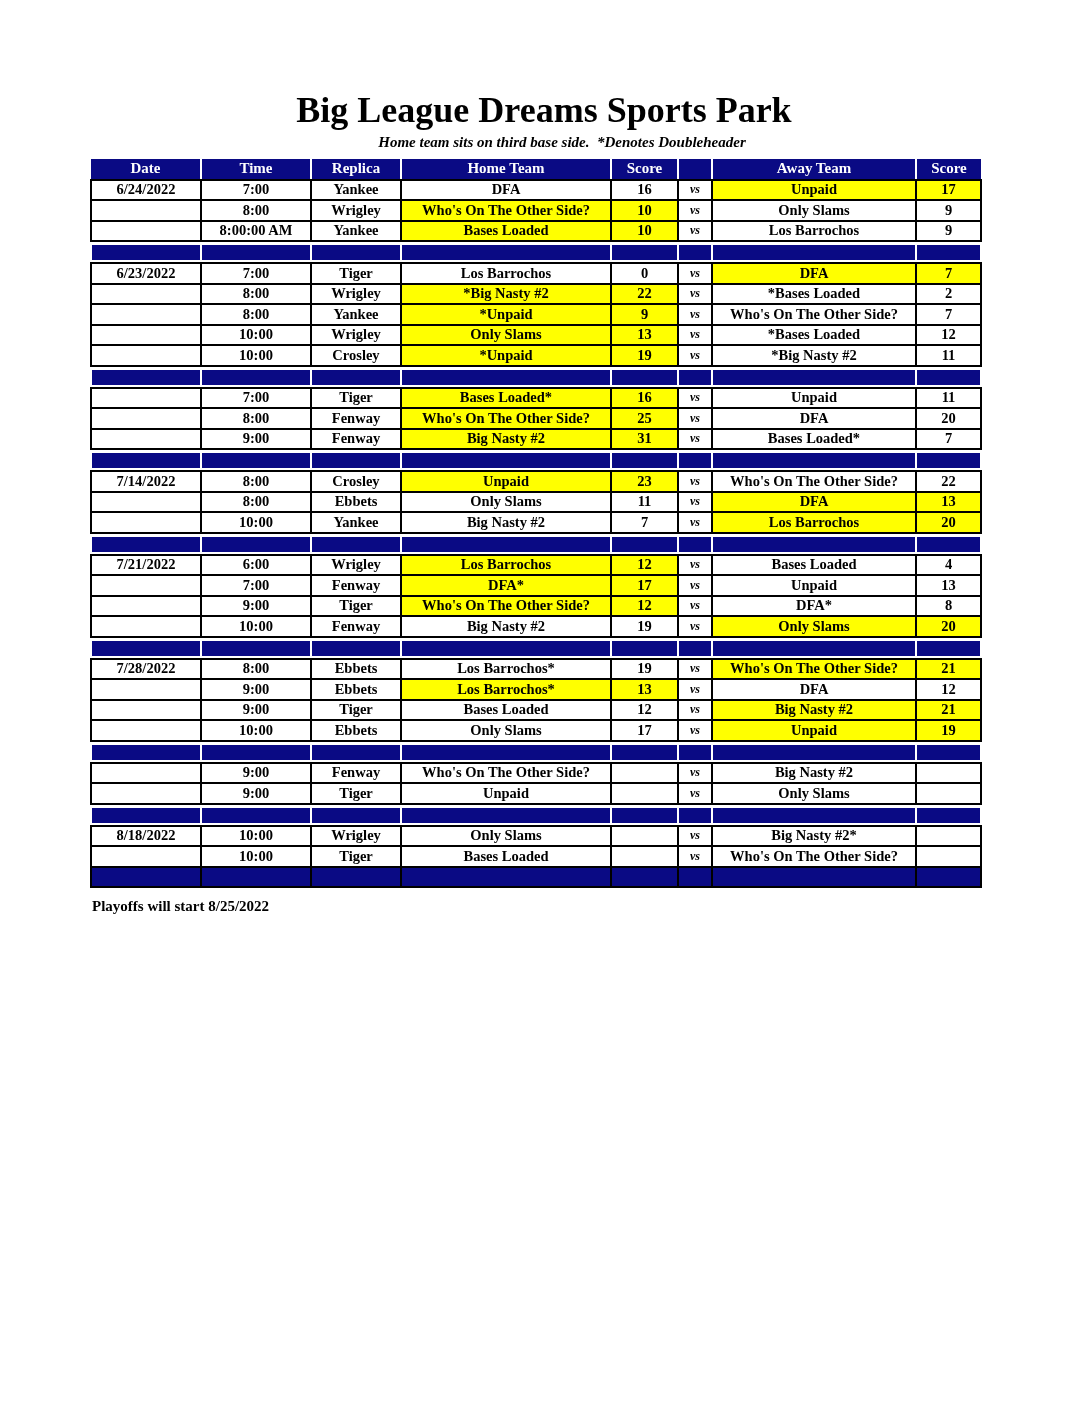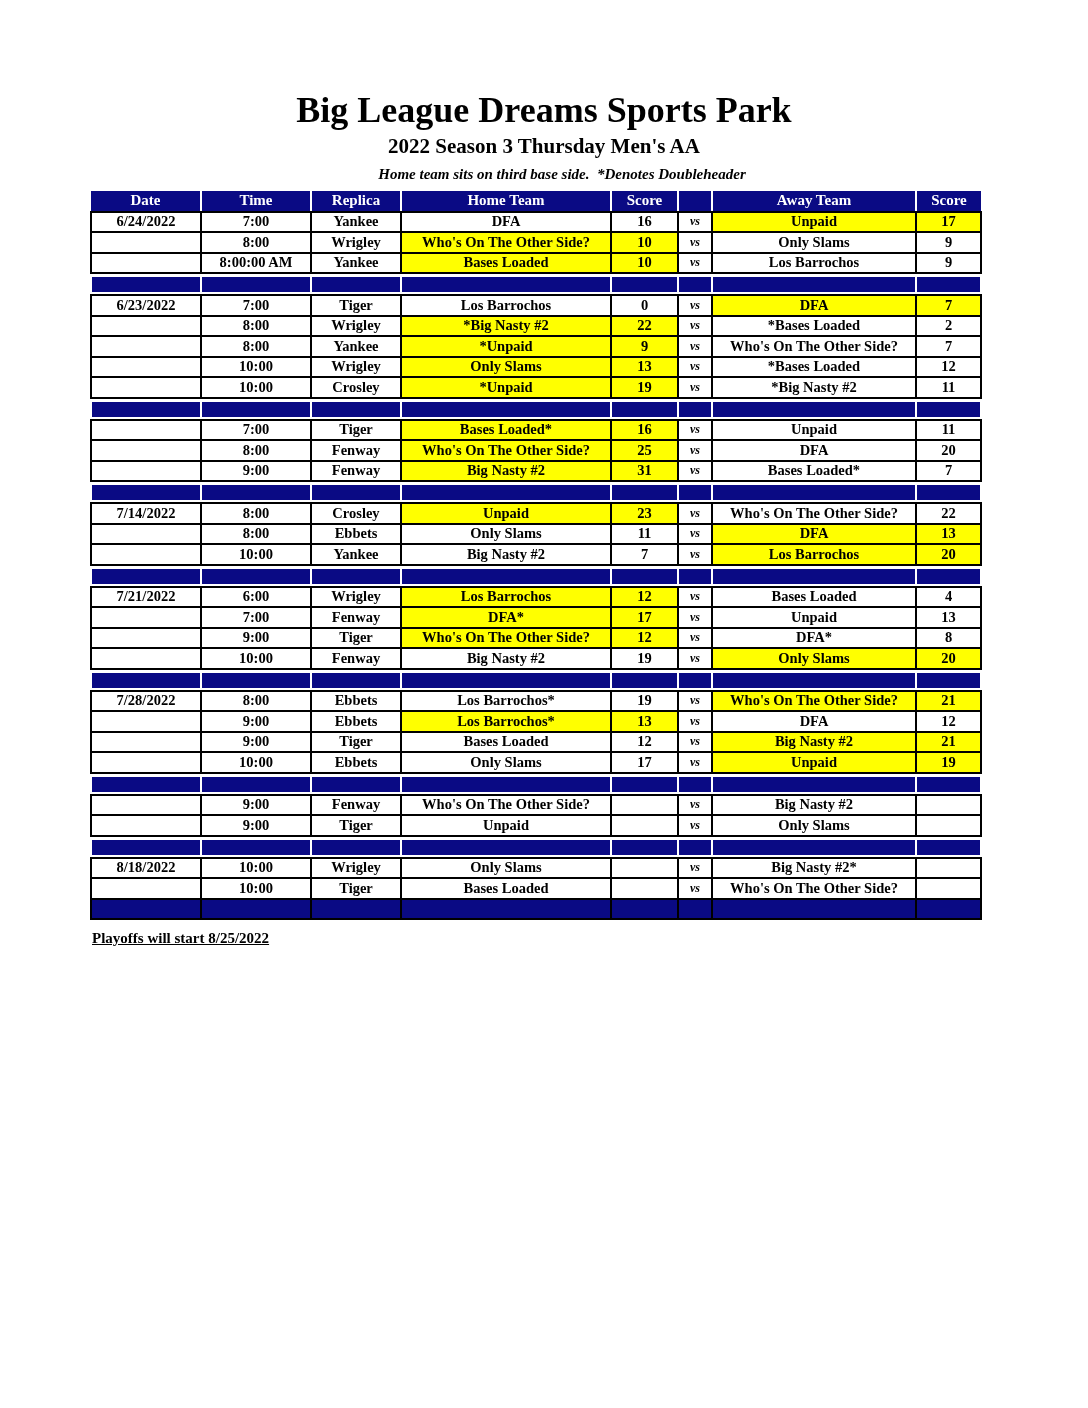--- a/index.html
+++ b/index.html
@@ -87,29 +87,27 @@
   }
   tr.sep-final td {
     border: 2px solid var(--ink);
     background: var(--navy);
   }
   .footer {
     margin: 9px 0 0 92px;
     font-size: 15px;
     line-height: 18px;
     font-weight: bold;
-    text-decoration: underline;
   }
 </style>
 </head>
 <body>
 
 <div class="page">
   <h1 class="title">Big League Dreams Sports Park</h1>
-  <h2 class="subtitle">2022 Season 3 Thursday Men's AA</h2>
   <div class="note">Home team sits on third base side.  *Denotes Doubleheader</div>
 
   <table class="schedule">
     <colgroup>
       <col style="width:110px">
         <col style="width:110px">
         <col style="width:90px">
         <col style="width:210px">
       <col style="width:67px">
         <col style="width:34px">

